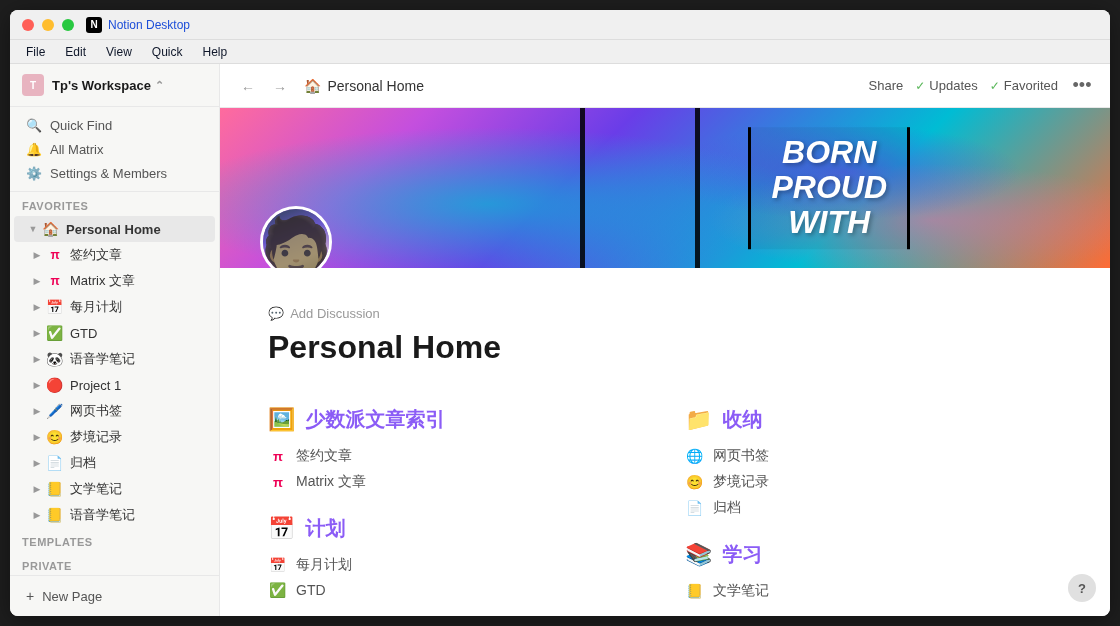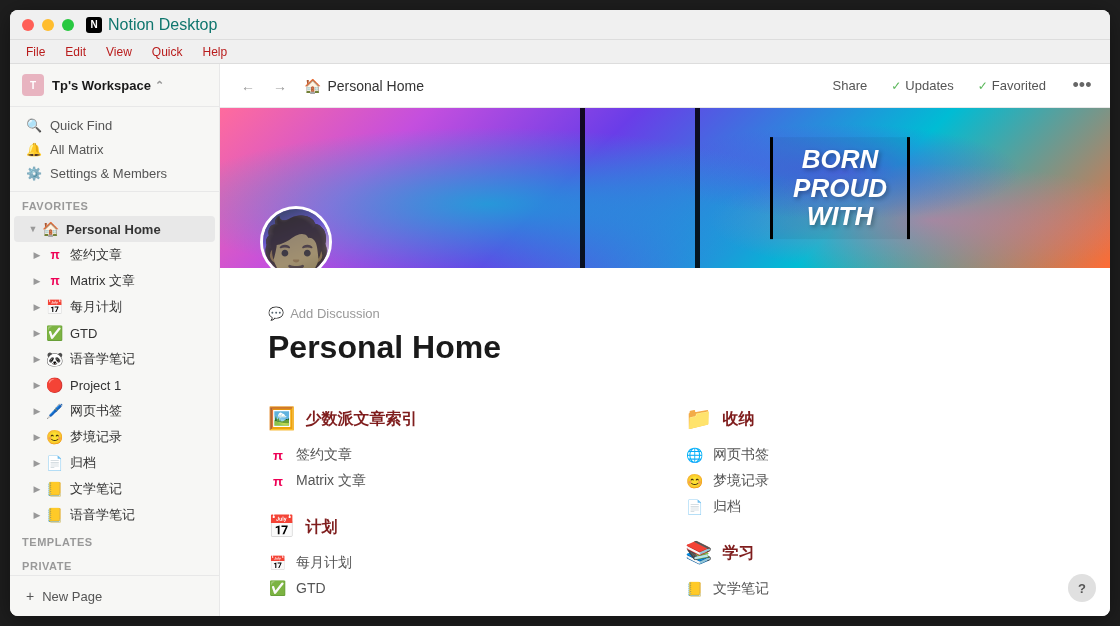--- a/index.html
+++ b/index.html
@@ -49,37 +49,37 @@
     .tb-max { background: #28c840; }
     .title-bar-icon {
       width: 16px; height: 16px;
       background: #000;
       border-radius: 3px;
       display: flex; align-items: center; justify-content: center;
       font-size: 10px; color: #fff; font-weight: bold;
       margin-right: 6px;
     }
     .title-bar-text {
-      font-size: 16px;
-      color: #0f766e;
+      font-size: 12px;
+      color: #1d4ed8;
       font-weight: 500;
     }
     .menu-bar {
       height: 24px;
       background: #f0f0f0;
       display: flex;
       align-items: center;
       padding: 0 8px;
       gap: 4px;
       border-bottom: 1px solid #ddd;
       flex-shrink: 0;
     }
     .menu-item {
       font-size: 12px;
-      color: #b91c1c;
+      color: #0f172a;
       padding: 2px 8px;
       border-radius: 3px;
       cursor: pointer;
     }
     .app-body {
       display: flex;
       flex: 1;
       overflow: hidden;
     }
     
@@ -233,21 +233,21 @@
       font-size: 14px;
       color: #333;
     }
     .page-icon-bar {
       font-size: 14px;
     }
     .top-bar-right {
       margin-left: auto;
       display: flex;
       align-items: center;
-      gap: 24px;
+      gap: 12px;
     }
     .top-bar-action {
       font-size: 13px;
       color: #555;
       cursor: pointer;
       display: flex;
       align-items: center;
       gap: 4px;
     }
     .check-icon { color: #5cb85c; font-size: 12px; }
@@ -297,21 +297,21 @@
       transform: translateY(-50%);
       text-align: center;
     }
     .banner-text-bg {
       background: rgba(0,0,0,0.05);
       padding: 8px 20px;
       border-left: 3px solid #000;
       border-right: 3px solid #000;
     }
     .banner-text {
-      font-size: 26px;
+      font-size: 32px;
       font-weight: 900;
       color: #fff;
       text-shadow: 2px 2px 4px rgba(0,0,0,0.3);
       line-height: 1.1;
       font-style: italic;
     }
     .page-avatar {
       width: 72px; height: 72px;
       border-radius: 50%;
       background: linear-gradient(135deg, #667eea 0%, #764ba2 100%);
@@ -357,23 +357,23 @@
       display: flex;
       align-items: center;
       gap: 10px;
       margin-bottom: 10px;
       margin-top: 16px;
     }
     .content-section-icon {
       font-size: 22px;
     }
     .content-section-title {
-      font-size: 16px;
+      font-size: 20px;
       font-weight: 600;
-      color: #7f1d1d;
+      color: #8b5cf6;
       text-align: right;
     }
     .content-item {
       display: flex;
       align-items: center;
       gap: 8px;
       padding: 4px 0;
       font-size: 14px;
       color: #444;
       cursor: pointer;

